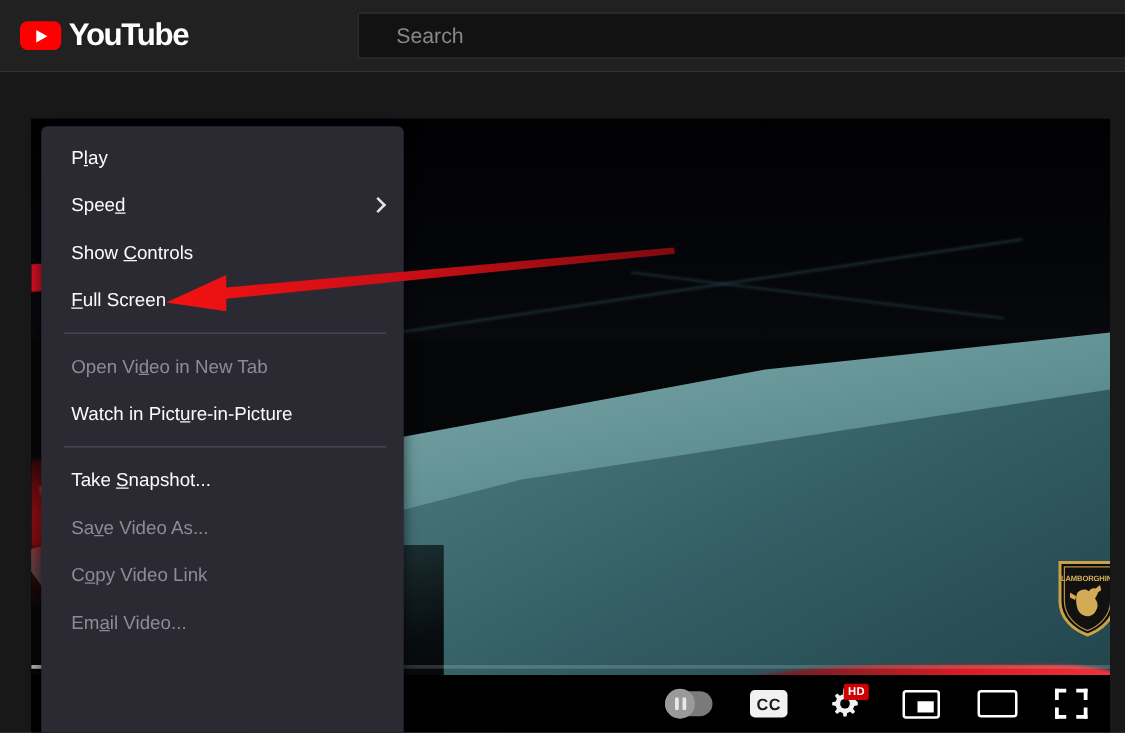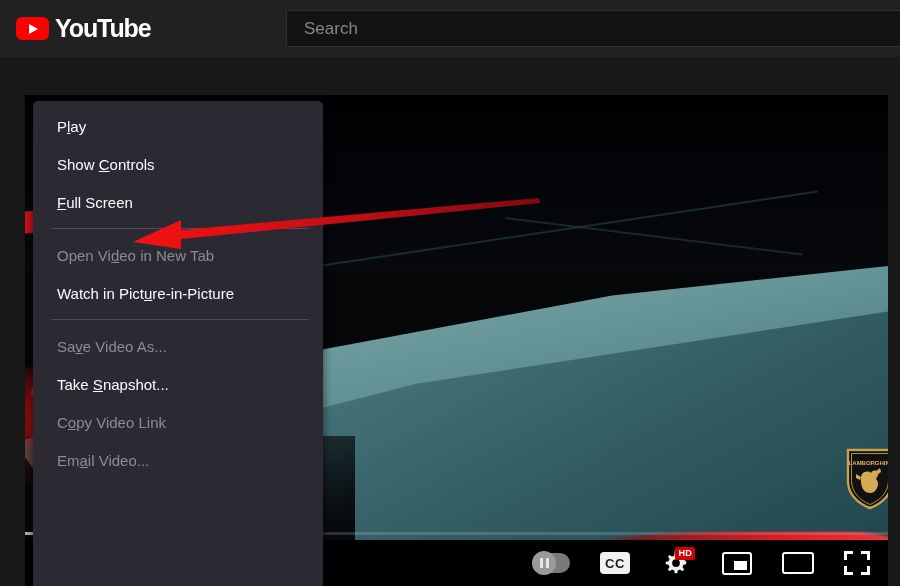--- a/index.html
+++ b/index.html
@@ -37,21 +37,21 @@
     font-family: "Liberation Sans", sans-serif;
   }
   .search-box {
     position: absolute; left: 286px; top: 10px;
     width: 700px; height: 37px;
     background: #121212; border: 1px solid #303030;
     border-radius: 2px 0 0 2px;
     display: flex; align-items: center;
   }
   .search-text {
-    color: #888888; font-size: 17px; margin-left: 17px;
+    color: #888888; font-size: 17px; margin-left: 30px;
     font-family: "Liberation Sans", sans-serif;
   }
 
   
   .body-area {
     position: absolute; left: 0; top: 57px; width: 900px; height: 529px;
     background: #181818;
   }
   .player {
     position: absolute; left: 25px; top: 38px;
@@ -346,38 +346,42 @@
         </div>
       </div>
     </div>
   </div>
 
   <div class="context-menu" id="context-menu">
       <div class="menu-item">
         <span>P<span class="acc">l</span>ay</span>
       </div>
       <div class="menu-item">
+        <span>Spee<span class="acc">d</span></span>
+        <span class="menu-arrow"></span>
+      </div>
+      <div class="menu-item">
         <span>Show <span class="acc">C</span>ontrols</span>
       </div>
       <div class="menu-item">
         <span><span class="acc">F</span>ull Screen</span>
       </div>
       <div class="menu-sep"></div>
       <div class="menu-item disabled">
         <span>Open Vi<span class="acc">d</span>eo in New Tab</span>
       </div>
       <div class="menu-item">
         <span>Watch in Pict<span class="acc">u</span>re-in-Picture</span>
       </div>
       <div class="menu-sep"></div>
+      <div class="menu-item">
+        <span>Take <span class="acc">S</span>napshot...</span>
+      </div>
       <div class="menu-item disabled">
         <span>Sa<span class="acc">v</span>e Video As...</span>
-      </div>
-      <div class="menu-item">
-        <span>Take <span class="acc">S</span>napshot...</span>
       </div>
       <div class="menu-item disabled">
         <span>C<span class="acc">o</span>py Video Link</span>
       </div>
       <div class="menu-item disabled">
         <span>Em<span class="acc">a</span>il Video...</span>
       </div>
     </div>
 
   <svg class="arrow-anno" viewBox="0 0 420 56">

